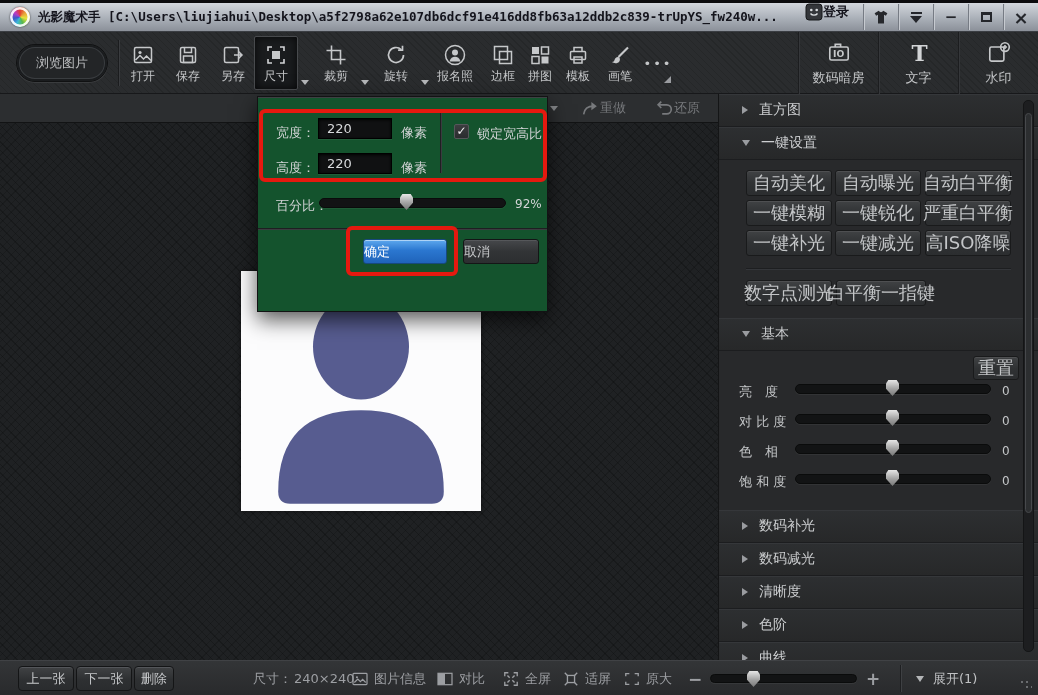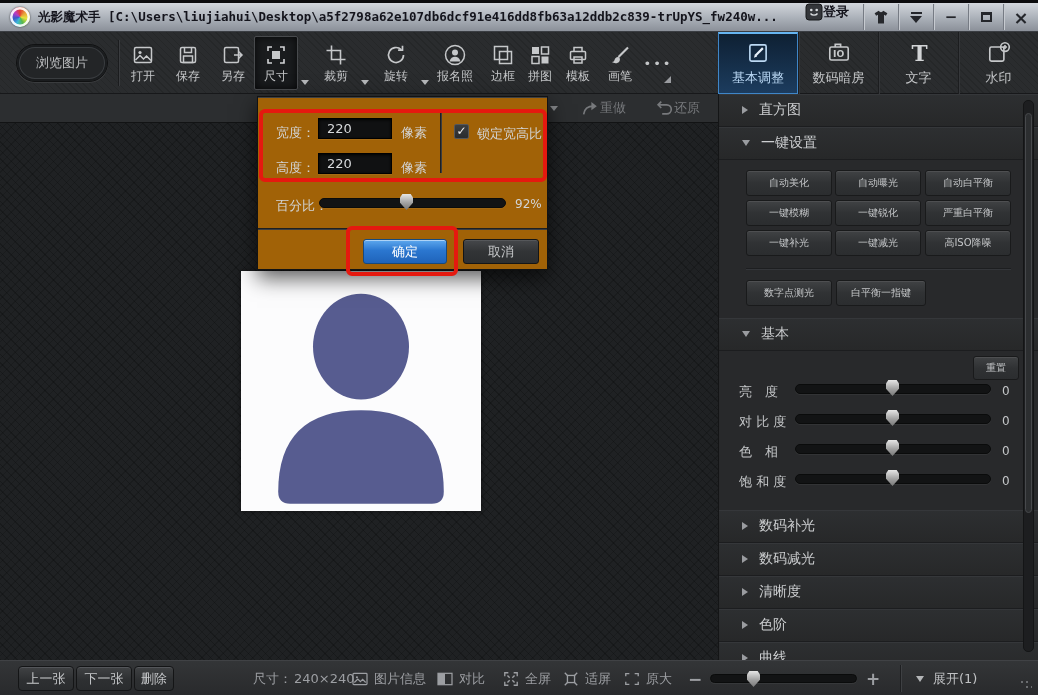--- a/index.html
+++ b/index.html
@@ -64,59 +64,59 @@
 
   
   .canvas { position:absolute; left:0; top:123px; width:718px; height:537px; background:#1f2123;
     background-image:
       repeating-linear-gradient(45deg, rgba(0,0,0,.22) 0 1px, transparent 1px 6px),
       repeating-linear-gradient(-45deg, rgba(0,0,0,.16) 0 1px, transparent 1px 6px); }
   .photo { position:absolute; left:241px; top:148px; width:240px; height:240px; background:#fcfcfd;
     box-shadow:0 0 6px rgba(0,0,0,.5); }
 
   
-  .dialog { position:absolute; left:257px; top:96px; width:291px; height:174px;
-    background:#a16207; border:1px solid #121314;
+  .dialog { position:absolute; left:257px; top:96px; width:291px; height:216px;
+    background:#14532d; border:1px solid #121314;
     box-shadow:inset 0 1px 0 #3e4043, 0 8px 20px rgba(0,0,0,.65); z-index:20; }
   .dlg-label { position:absolute; color:#d2d4d6; font-size:13px; white-space:nowrap; }
   .din { position:absolute; width:74px; height:21px; background:#101112; border:1px solid #000;
     box-shadow:inset 0 1px 3px #000, 0 1px 0 rgba(255,255,255,.06);
     color:#d8dadc; font-size:13px; padding:0 8px; font-family:"DejaVu Sans", sans-serif; }
   .dlg-vsep { position:absolute; left:182px; top:14px; width:1px; height:62px; background:#1e1f21;
     box-shadow:1px 0 0 #3a3c3f; }
   .cbx { position:absolute; left:196px; top:27px; width:15px; height:15px;
     background:linear-gradient(#3c3e40,#2a2c2e); border:1px solid #55575a; border-radius:2px;
     color:#f2f2f2; font-size:12px; line-height:13px; text-align:center; font-weight:bold; cursor:pointer; }
   .track { position:absolute; height:10px; border-radius:5px; background:#121314;
     border:1px solid #0a0b0b; box-shadow:0 1px 0 rgba(255,255,255,.05); cursor:pointer; }
   .shield { position:absolute; width:13px; height:16px;
     background:linear-gradient(#e6e6e6,#a2a2a2 55%,#787878);
     clip-path:polygon(18% 0,82% 0,100% 22%,100% 55%,50% 100%,0 55%,0 22%); cursor:pointer; }
   .dlg-div { position:absolute; left:0; top:131px; width:289px; height:1px; background:#1e1f21;
     box-shadow:0 1px 0 #3a3c3f; }
   .btn { position:absolute; height:25px; font-size:13px; display:flex; align-items:center;
-    justify-content:center; cursor:pointer; }
+    justify-content:flex-start; cursor:pointer; }
   .btn-blue { background:linear-gradient(#5ea8ee,#2b77d0 45%,#1f63ba); border:1px solid #17497e;
     border-radius:3px; color:#fff; box-shadow:inset 0 1px 0 rgba(255,255,255,.5); }
   .btn-gray { background:linear-gradient(#46484b,#323436 50%,#2c2e30); border:1px solid #141516;
     border-radius:3px; color:#c6c8ca; box-shadow:inset 0 1px 0 rgba(255,255,255,.09); }
   .redbox { position:absolute; border:4px solid #e5190f; border-radius:6px; z-index:30; }
 
   
   .rpanel { position:absolute; left:718px; top:94px; width:320px; height:566px; background:#28292b;
     border-left:1px solid #141516; overflow:hidden; }
   .phead { position:absolute; left:0; width:320px; height:33px; display:flex; align-items:center;
     gap:11px; padding-left:23px; color:#ccced0; font-size:14px;
     background:linear-gradient(#2d2f31,#272829); border-bottom:1px solid #1c1d1f;
     box-shadow:inset 0 1px 0 #35373a; cursor:pointer; }
   .tri-r { width:0; height:0; border-top:4.5px solid transparent; border-bottom:4.5px solid transparent;
     border-left:6px solid #9a9ca0; }
   .tri-d { width:0; height:0; border-left:4.5px solid transparent; border-right:4.5px solid transparent;
     border-top:6px solid #9a9ca0; }
-  .pbtn { position:absolute; width:86px; height:26px; font-size:10px;
+  .pbtn { position:absolute; width:86px; height:26px; font-size:18px;
     background:linear-gradient(#404244,#303234 50%,#2b2d2f); border:1px solid #191a1b;
     border-radius:3px; color:#c4c6c8; box-shadow:inset 0 1px 0 rgba(255,255,255,.08);
     display:flex; align-items:center; justify-content:center; cursor:pointer; white-space:nowrap; }
   .p-div { position:absolute; left:27px; width:265px; height:1px; background:#1d1e20;
     box-shadow:0 1px 0 #34363a; }
   .sl-label { position:absolute; left:20px; width:58px; color:#c4c6c8; font-size:13px; }
   .sl-val { position:absolute; left:283px; color:#c4c6c8; font-size:12px; }
   .scroll-track { position:absolute; left:304px; top:6px; width:11px; height:552px;
     background:#1d1e20; border-radius:5px; border:1px solid #141516; }
   .scroll-thumb { position:absolute; left:1px; top:12px; width:7px; height:400px; background:#2c2e30;
@@ -306,30 +306,20 @@
             <path d="M10 14c-1.6 0-3 1-3.5 3-.3 1.2-1 1.9-2.5 2.1 2 1.6 6 1.6 7.5-.9 1-1.7.3-4.2-1.5-4.2z" fill="#c6c8ca" stroke="none"></path>
           </svg>
         </span>
       <span class="tool-label">画笔</span>
     </div>
     <div class="tool" style="left:638px; width:40px;">
       <span class="more-dots">•••</span>
       <span class="more-tri" style="left:26px; top:40px;"></span>
     </div>
 
-    <div class="rtab sel" style="left:718px;">
-      <span>
-          <svg width="26" height="26" viewBox="0 0 24 24" fill="none" stroke="#bcd9f4" stroke-width="1.5">
-            <rect x="4.5" y="4.5" width="15" height="15" rx="1.5"></rect>
-            <path d="M9.5 14.5l7-7" stroke="#e8f2fb" stroke-width="2"></path>
-            <path d="M8.2 16.3l1-3 2 2z" fill="#e8f2fb" stroke="none"></path>
-          </svg>
-        </span>
-      <span>基本调整</span>
-    </div>
     <div class="rtab" style="left:798px;">
       <span>
           <svg width="26" height="26" viewBox="0 0 24 24" fill="none" stroke="#c6c8ca" stroke-width="1.5">
             <rect x="3.5" y="6.5" width="17" height="12" rx="1.5"></rect>
             <path d="M8.5 6.5V4h5v2.5"></path>
             <text x="6.5" y="16" font-size="8.5" font-weight="bold" fill="#c6c8ca" stroke="none" font-family="DejaVu Sans, sans-serif">IO</text>
           </svg>
         </span>
       <span>数码暗房</span>
     </div>

